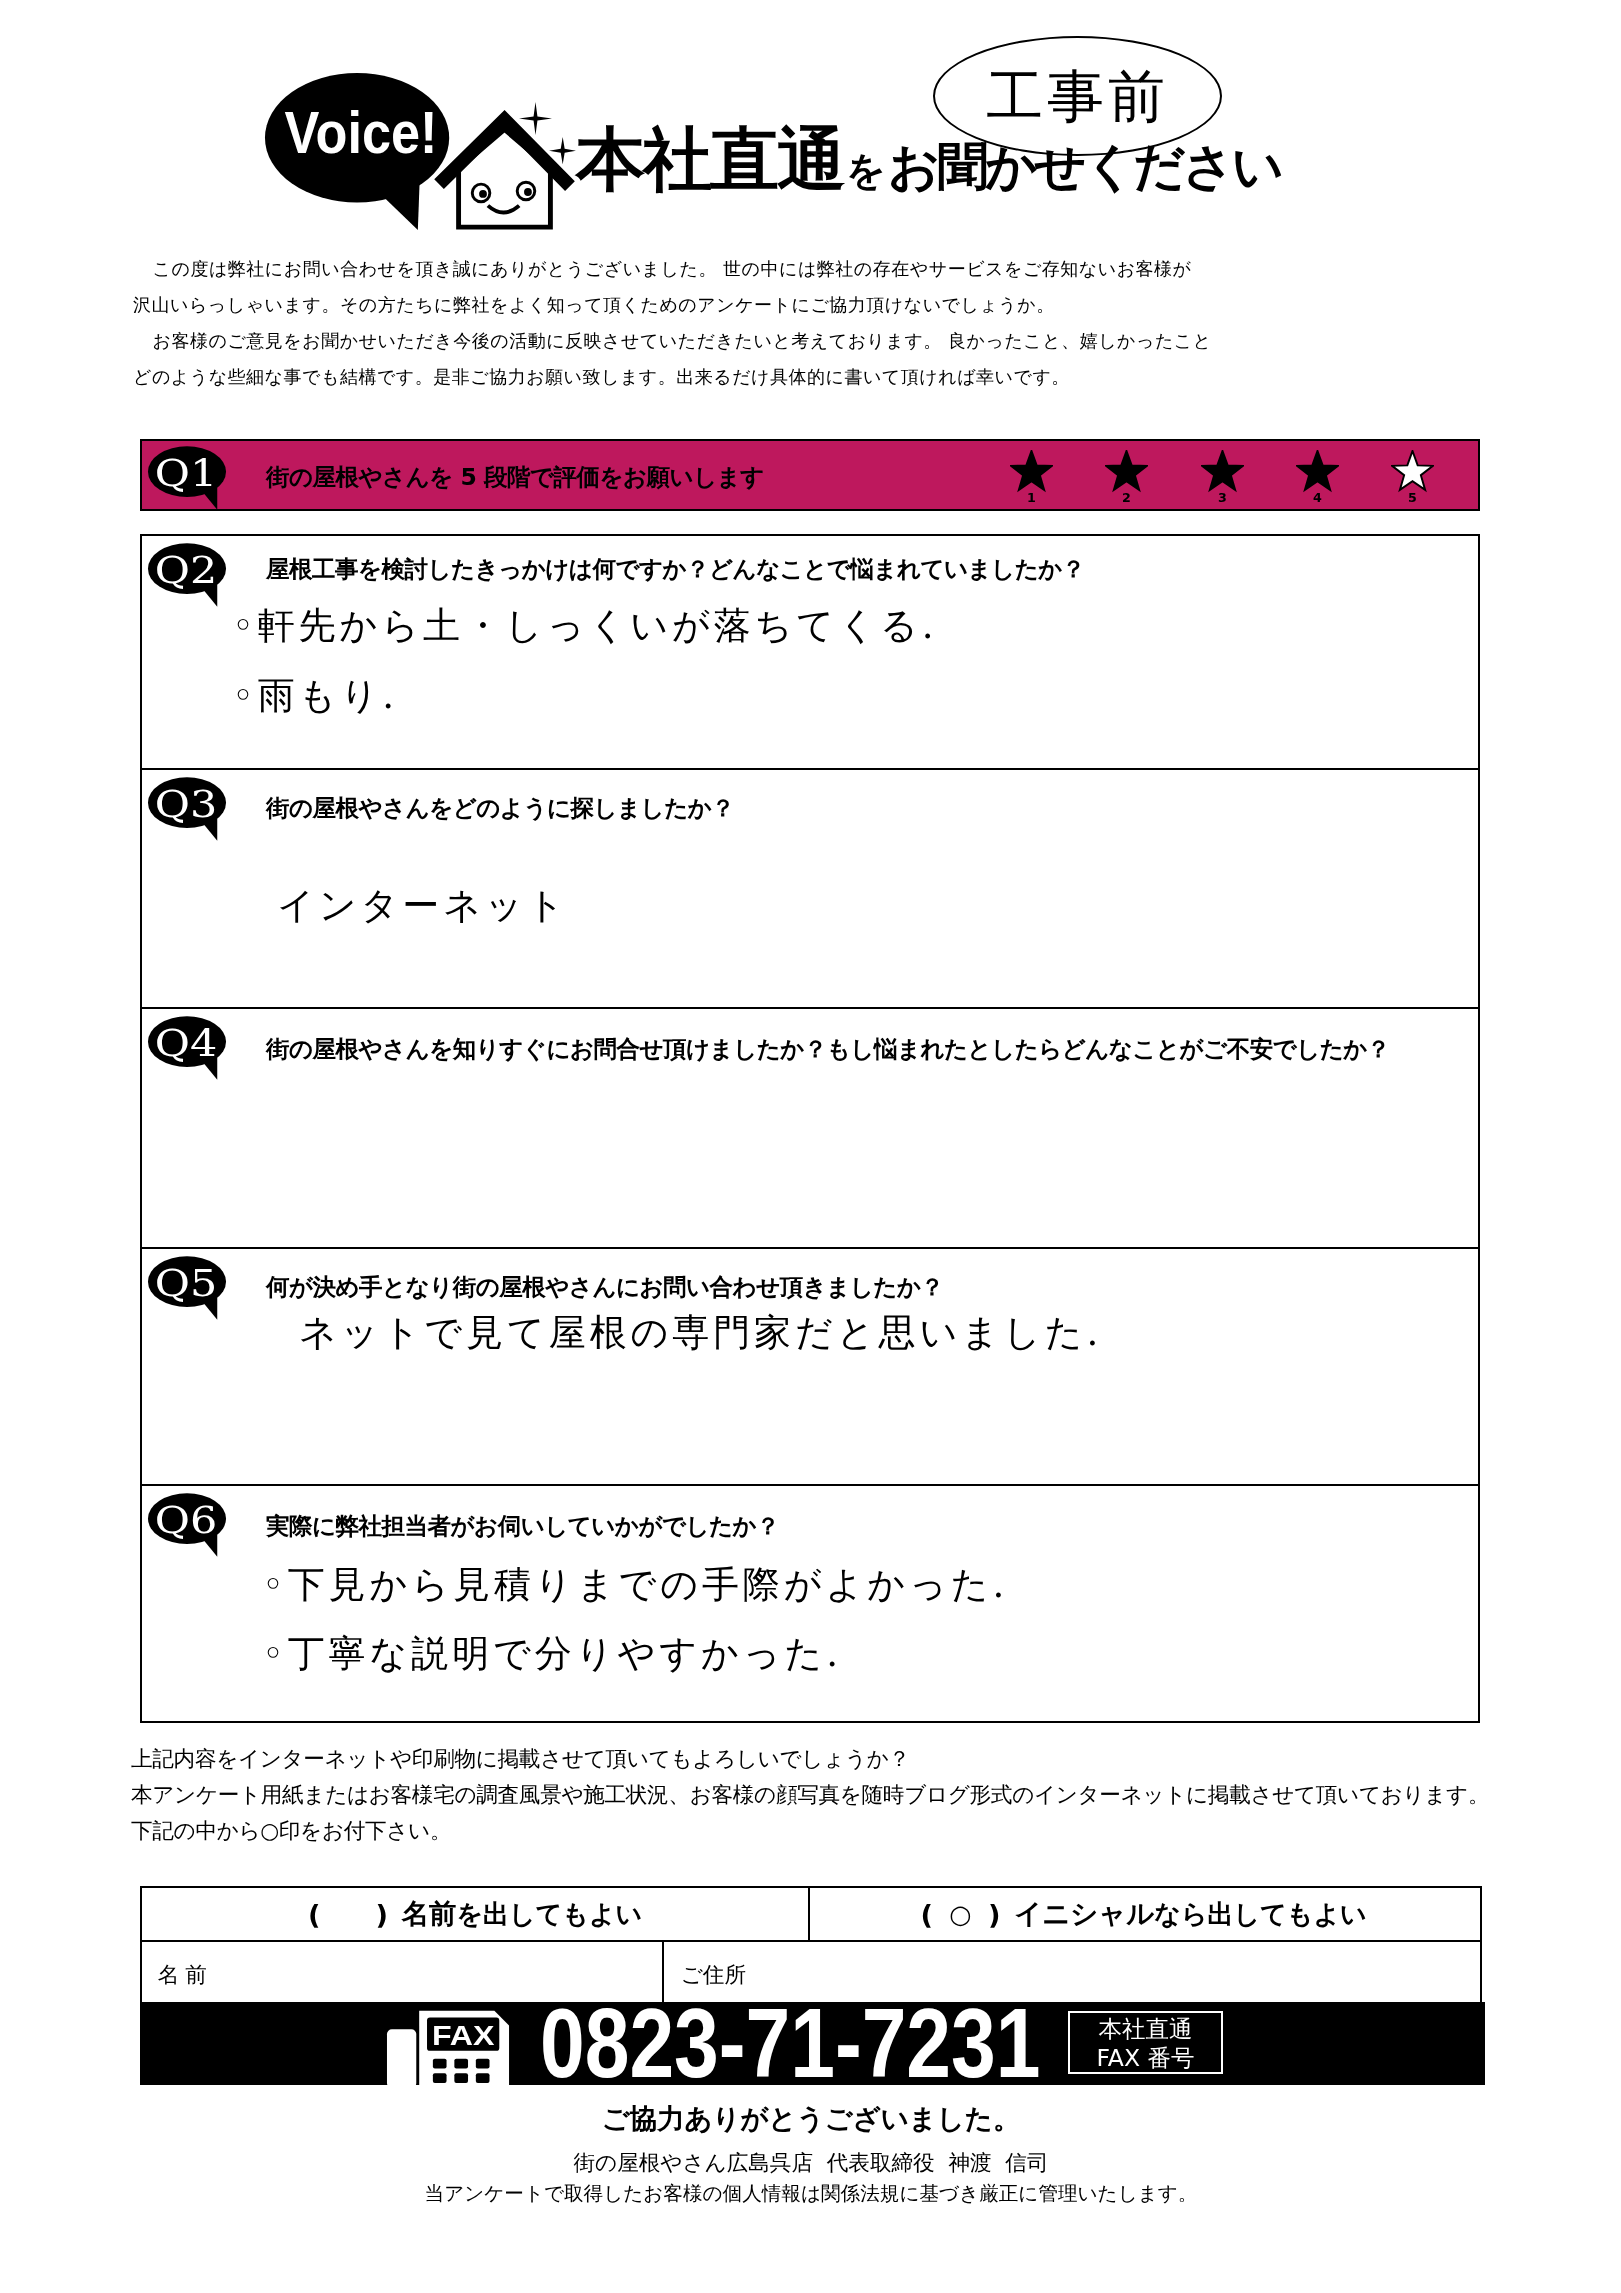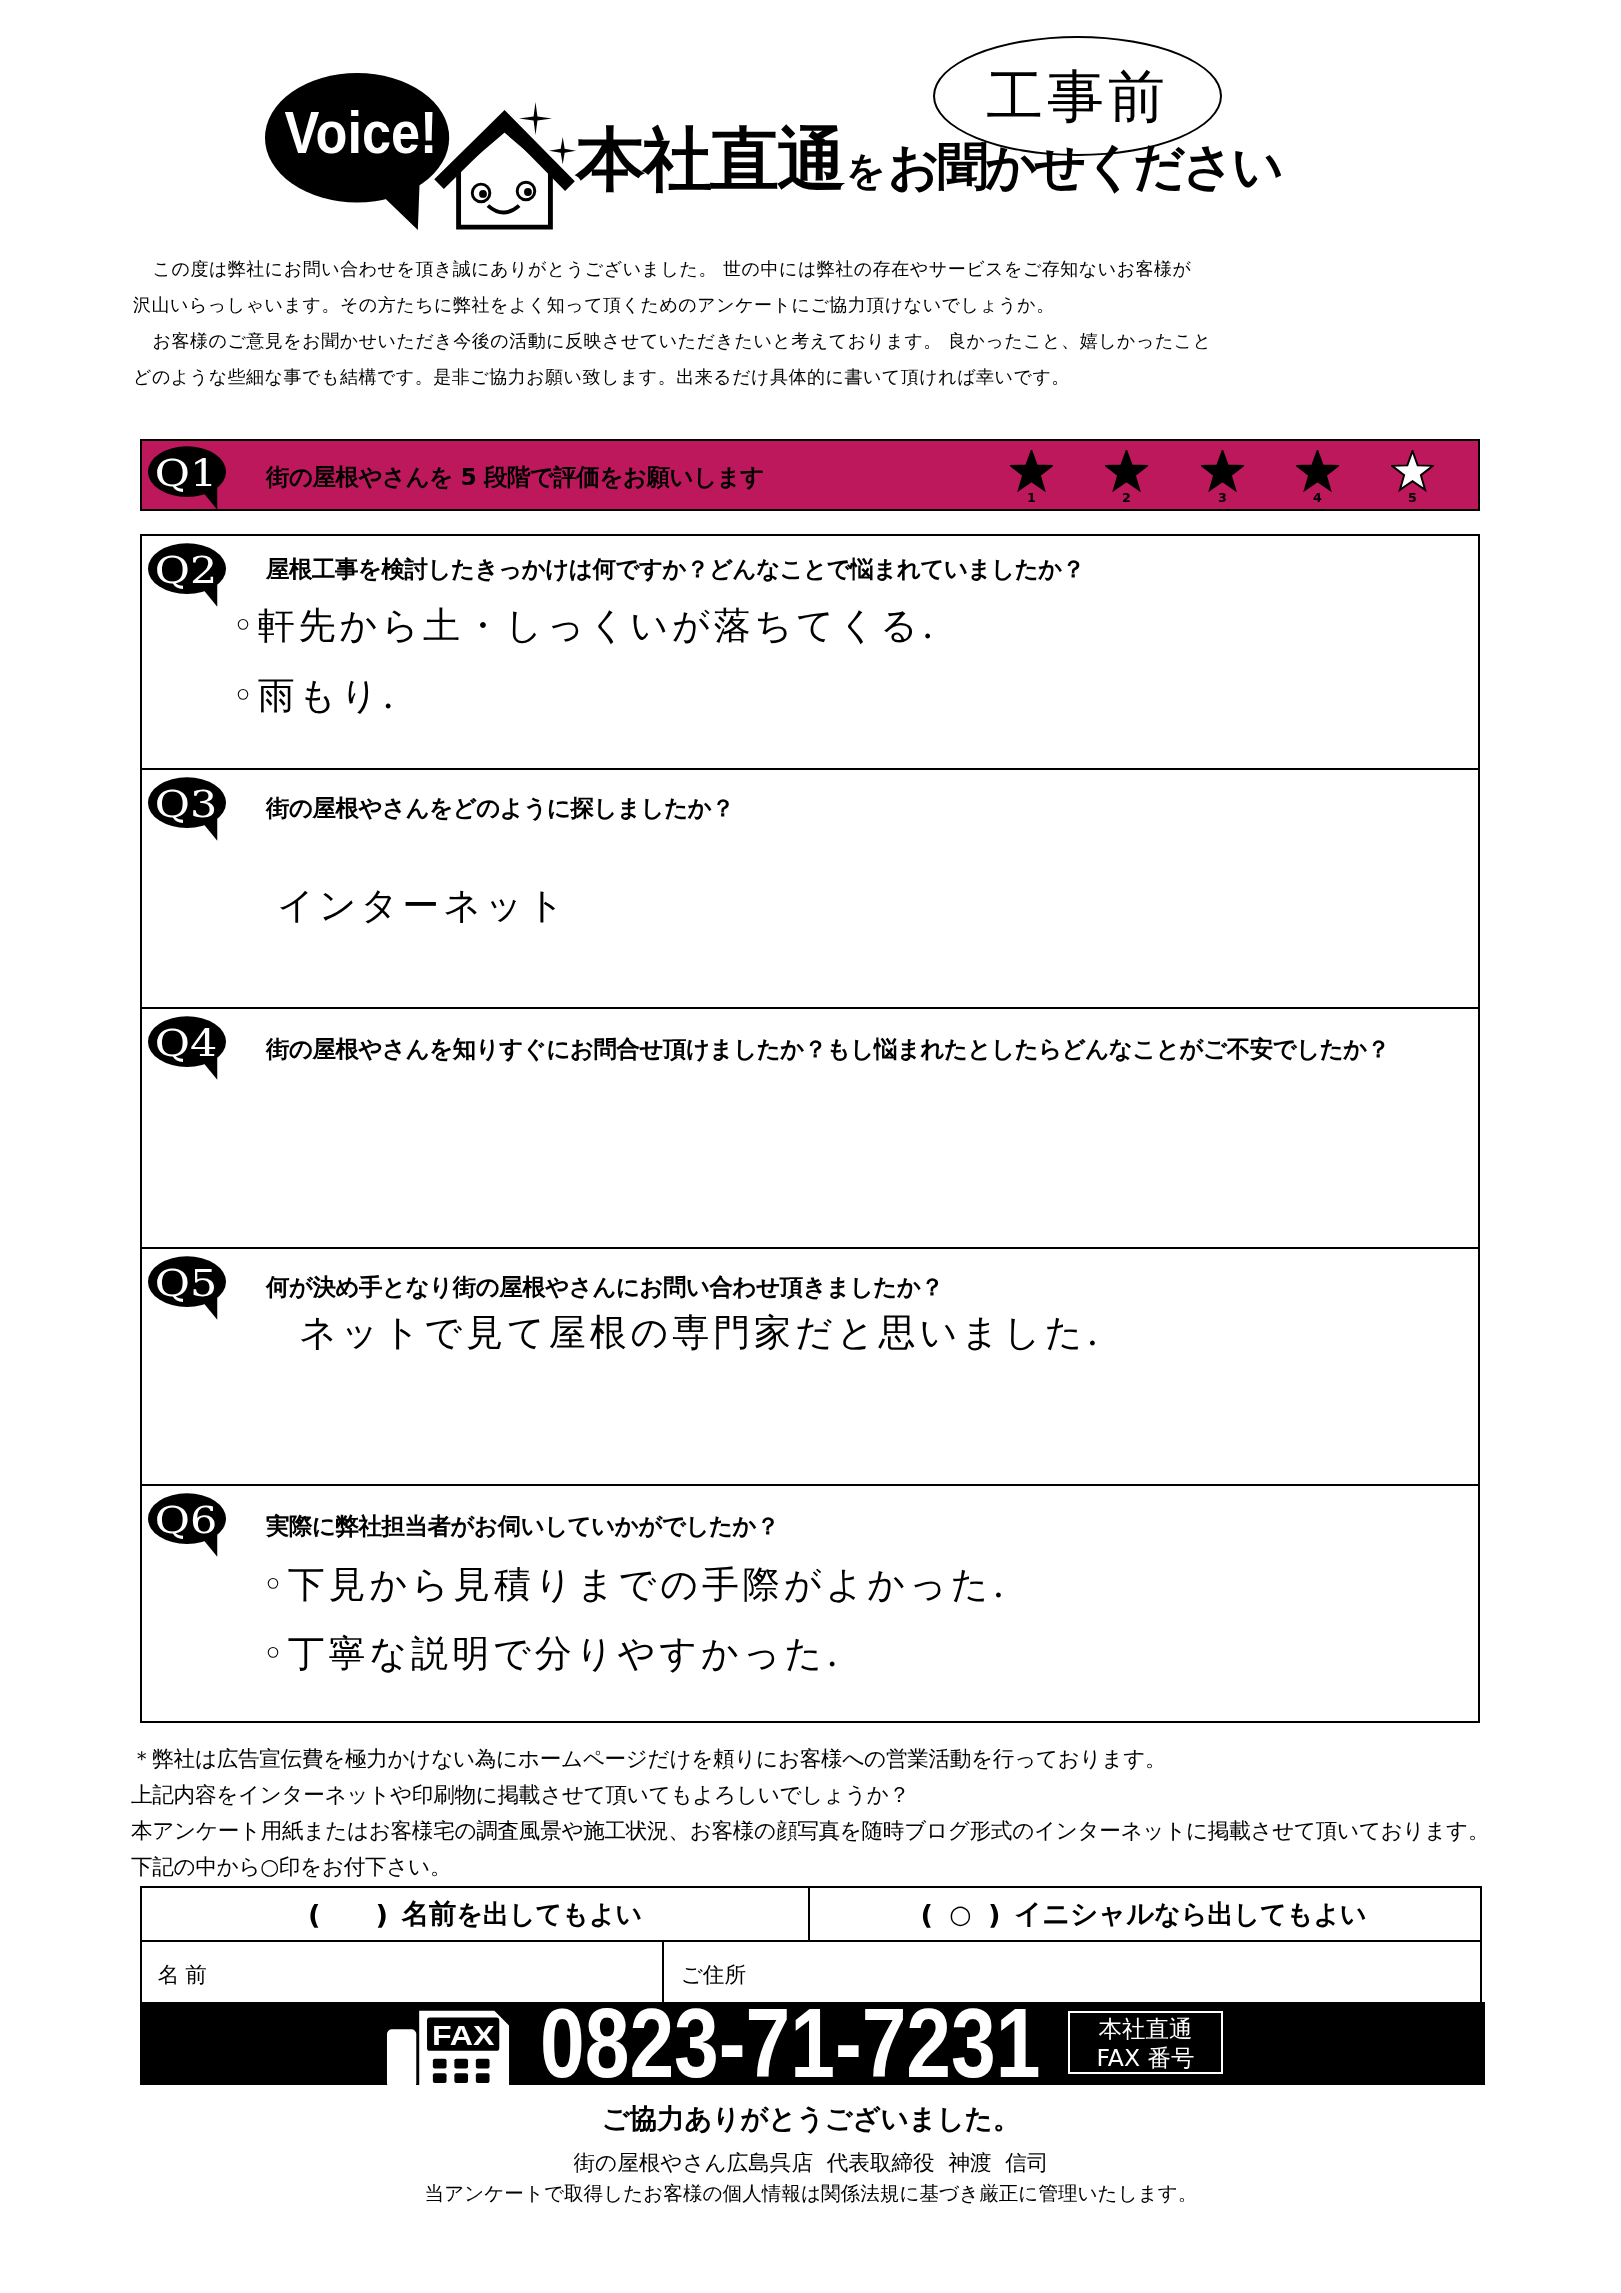--- a/index.html
+++ b/index.html
@@ -187,21 +187,20 @@
     <ellipse cx="41" cy="27" rx="40" ry="26" fill="#000"></ellipse>
     <polygon points="54,44 72,40 72,66" fill="#000"></polygon>
     <text x="8" y="42" fill="#fff" font-family="DejaVu Serif, serif" font-size="38" textLength="64" lengthAdjust="spacingAndGlyphs">Q6</text>
   </svg>
   <div class="qtext" style="top:23.5px;">実際に弊社担当者がお伺いしていかがでしたか？</div>
   <div class="hand" style="left:120px;top:74px;">◦下見から見積りまでの手際がよかった.</div>
   <div class="hand" style="left:120px;top:143px;">◦丁寧な説明で分りやすかった.</div>
 </div>
 
 <div class="notes">
-  <div class="note-line">＊弊社は広告宣伝費を極力かけない為にホームページだけを頼りにお客様への営業活動を行っております。</div>
   <div class="note-line">上記内容をインターネットや印刷物に掲載させて頂いてもよろしいでしょうか？</div>
   <div class="note-line">本アンケート用紙またはお客様宅の調査風景や施工状況、お客様の顔写真を随時ブログ形式のインターネットに掲載させて頂いております。</div>
   <div class="note-line">下記の中から○印をお付下さい。</div>
 </div>
 
 <div class="ctable">
   <div class="crow1">
     <div class="ccell" style="left:0;width:668px;border-right:2.9px solid #000;">
       <span class="paren">(</span>
       <span class="mark"></span>

